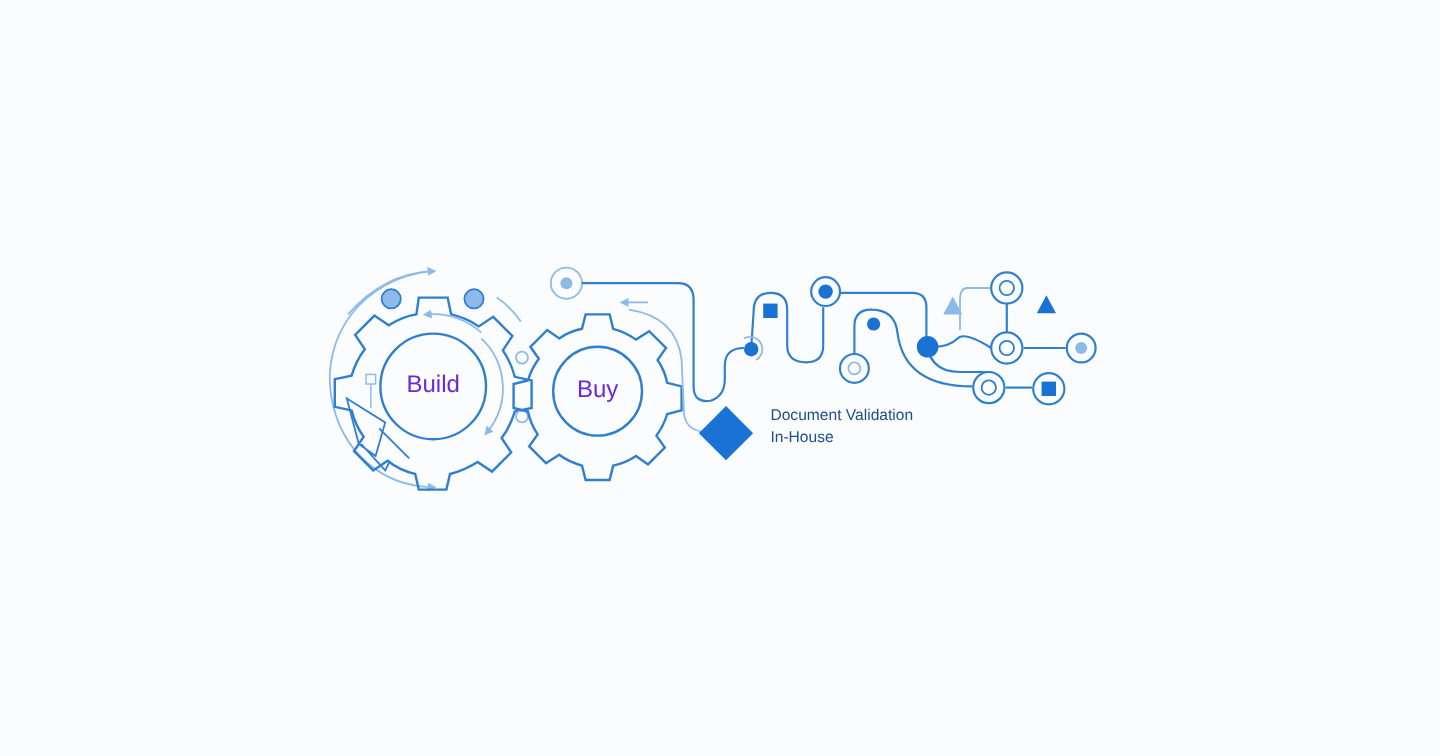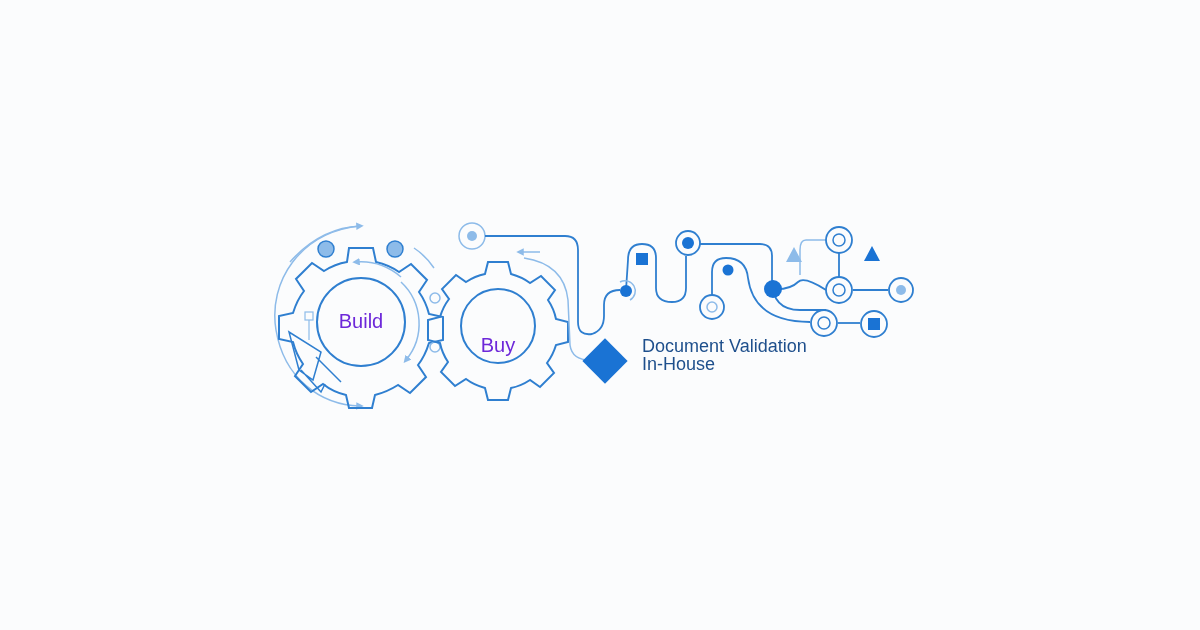--- a/index.html
+++ b/index.html
@@ -10,21 +10,21 @@
       position: relative;
     }
     svg.art { position: absolute; left: 0; top: 0; }
     .gear-label {
       position: absolute; color: #6d28d9; font-size: 20px;
       font-family: "Liberation Sans", sans-serif; text-align: center;
       transform: translate(-50%, -50%); white-space: nowrap;
     }
     .caption {
       position: absolute; left: 642px; top: 337px;
-      color: #1e4f8c; font-size: 18px; line-height: 18px;
+      color: #1e4f8c; font-size: 13px; line-height: 18px;
       font-family: "Liberation Sans", sans-serif;
     }
     .caption div { white-space: nowrap; }
   </style>
 </head>
 <body>
 
 <svg class="art" width="1200" height="630" viewBox="0 0 1200 630">
   <defs>
     <marker id="arr" viewBox="0 0 10 10" refX="5" refY="5" markerWidth="5" markerHeight="5" orient="auto">
@@ -90,18 +90,18 @@
   <circle cx="839" cy="290" r="6" fill="none" stroke="#2f7fd0" stroke-width="1.5"></circle>
   <circle cx="901" cy="290" r="12" fill="#fbfcfd" stroke="#2f7fd0" stroke-width="1.8"></circle>
   <circle cx="901" cy="290" r="5" fill="#8dbbe9"></circle>
   <circle cx="824" cy="323" r="13" fill="#fbfcfd" stroke="#2f7fd0" stroke-width="1.8"></circle>
   <circle cx="824" cy="323" r="6" fill="none" stroke="#2f7fd0" stroke-width="1.5"></circle>
   <circle cx="874" cy="324" r="13" fill="#fbfcfd" stroke="#2f7fd0" stroke-width="1.8"></circle>
   <rect x="868" y="318" width="12" height="12" fill="#1a73d4"></rect>
 </svg>
 
 <div class="gear-label" style="left:361px; top:321px;">Build</div>
-<div class="gear-label" style="left:498px; top:325px;margin-top:20px;">Buy</div>
+<div class="gear-label" style="left:498px; top:325px;">Buy</div>
 
 <div class="caption">
   <div>Document Validation</div>
   <div>In-House</div>
 </div>
 
 </body></html>

